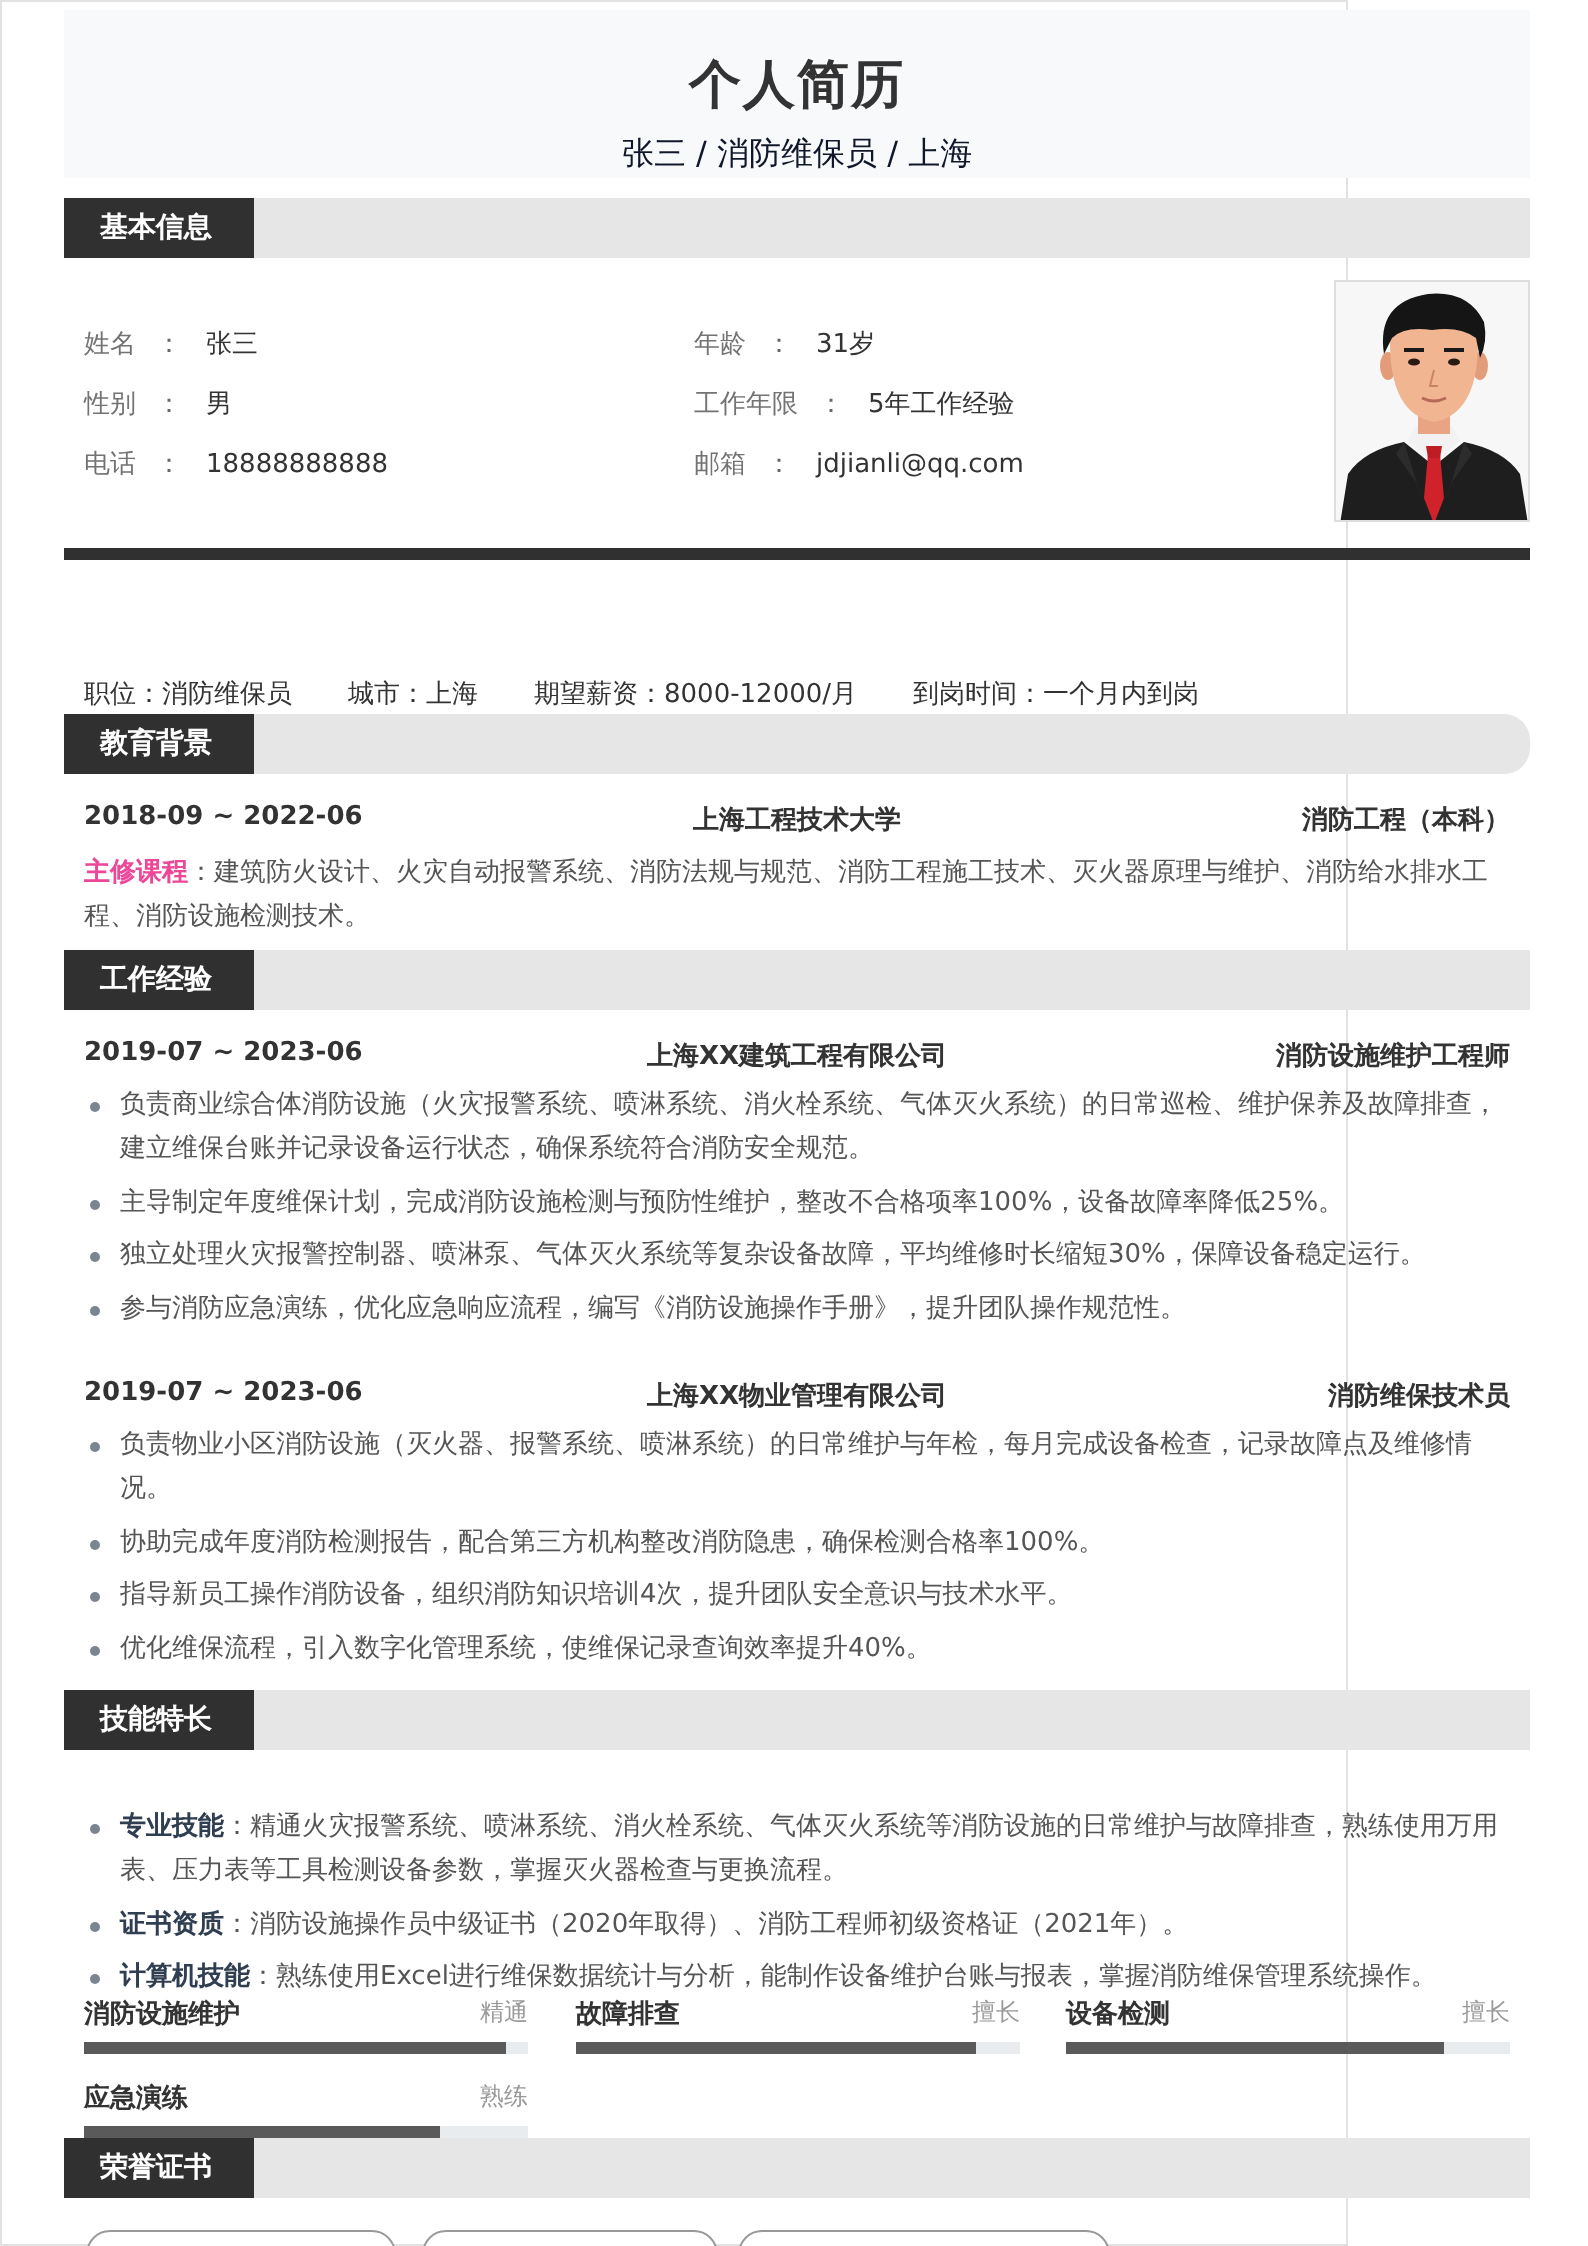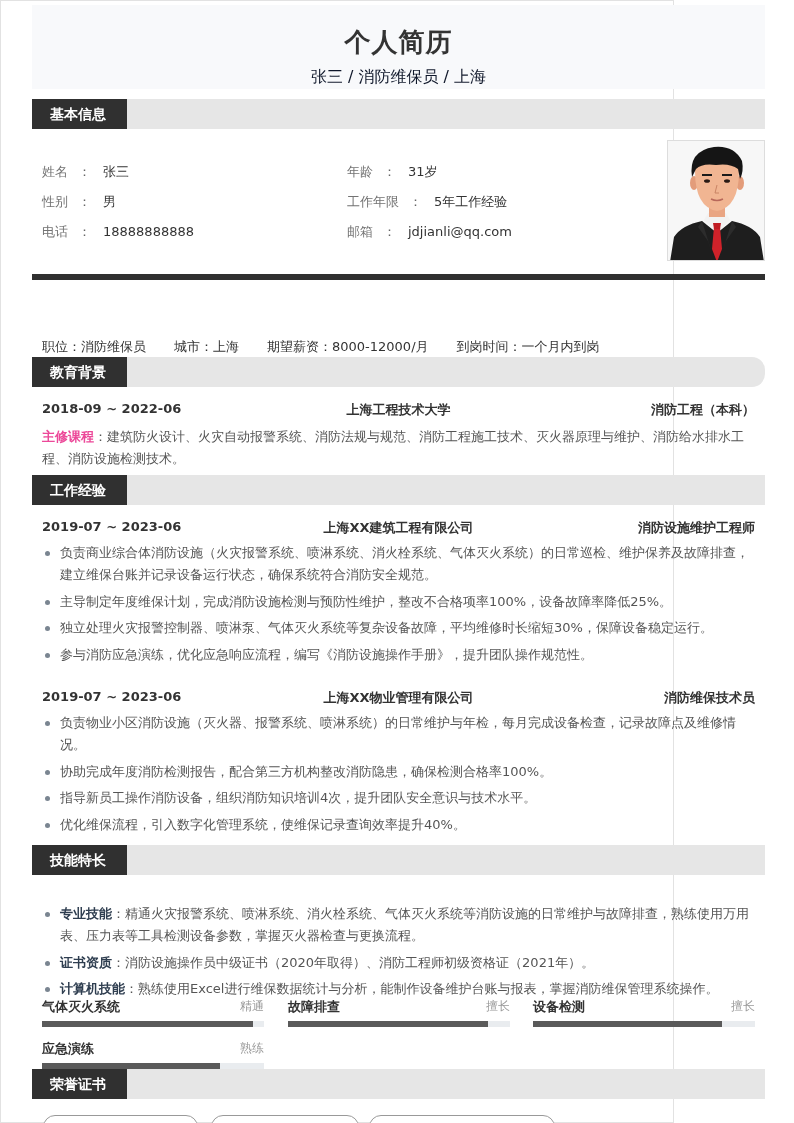--- a/index.html
+++ b/index.html
@@ -160,21 +160,21 @@
   <div class="sec-head" style="top:844px;">
     <div class="tab">技能特长</div>
   </div>
   <ul class="bullets" style="top:885px;margin-top:17px;">
     <li><b>专业技能</b><span>：精通火灾报警系统、喷淋系统、消火栓系统、气体灭火系统等消防设施的日常维护与故障排查，熟练使用万用表、压力表等工具检测设备参数，掌握灭火器检查与更换流程。</span></li>
     <li><b>证书资质</b><span>：消防设施操作员中级证书（2020年取得）、消防工程师初级资格证（2021年）。</span></li>
     <li><b>计算机技能</b><span>：熟练使用Excel进行维保数据统计与分析，能制作设备维护台账与报表，掌握消防维保管理系统操作。</span></li>
   </ul>
 
   <div class="skill" style="left:41px; top:997px;">
-    <span class="name">气体灭火系统</span>
+    <span class="name">消防设施维护</span>
     <span class="level">精通</span>
     <div class="track">
         <div class="fill" style="width: 95%;"></div>
       </div>
   </div>
   <div class="skill" style="left:287px; top:997px;">
     <span class="name">故障排查</span>
     <span class="level">擅长</span>
     <div class="track">
         <div class="fill" style="width: 90%;"></div>

